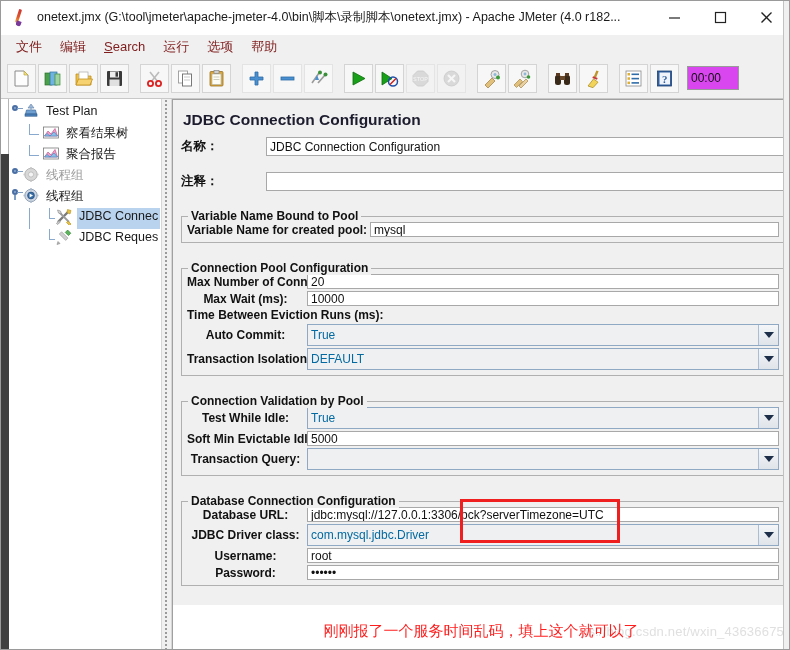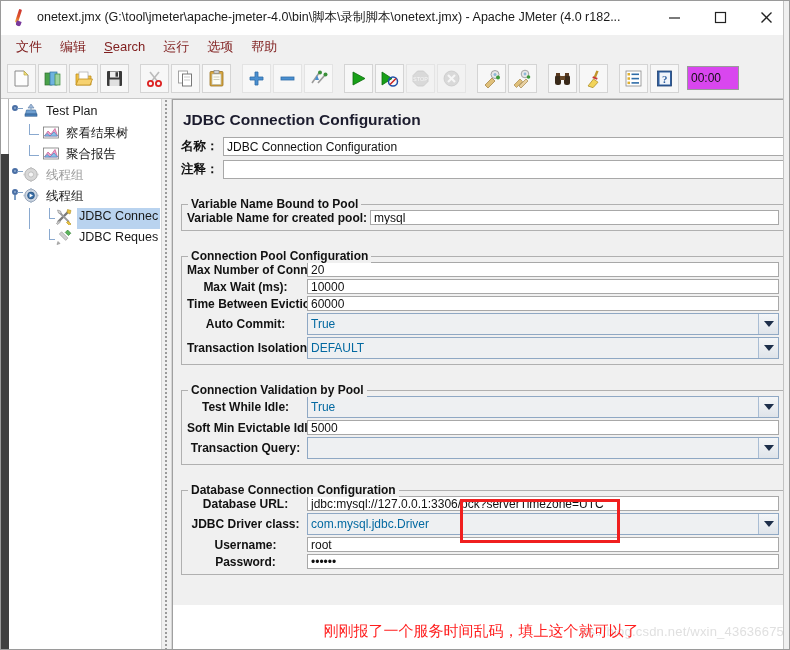--- a/index.html
+++ b/index.html
@@ -217,21 +217,22 @@
   .main-inner { padding: 8px 4px 0 8px; }
   .panel-title {
     font-size: 15.5px;
     font-weight: bold;
     color: #1c1c2e;
     margin: 3px 0 8px 2px;
   }
   .namerow {
     display: flex;
     align-items: center;
-    margin-bottom: 4px;
+    margin-bottom: 16px;
+    gap: 43px;
   }
   .namerow .lbl {
     font-size: 12.5px;
     font-weight: bold;
     color: #111;
     width: 42px;
     flex: 0 0 auto;
   }
   .txt {
     flex: 1 1 auto;
@@ -749,21 +750,20 @@
           <div class="frow">
             <div class="flbl wide-lbl">Max Number of Connections:</div>
             <div class="txt taller">20</div>
           </div>
           <div class="frow">
             <div class="flbl wide-lbl">Max Wait (ms):</div>
             <div class="txt taller">10000</div>
           </div>
           <div class="frow">
             <div class="flbl wide-lbl">Time Between Eviction Runs (ms):</div>
-            <div class="txt taller">60000</div>
           </div>
           <div class="frow">
             <div class="flbl wide-lbl">Auto Commit:</div>
             <div class="combo">
               <div class="cval">True</div>
               <div class="carrow">
                   <div class="tri"></div>
                 </div>
             </div>
           </div>

